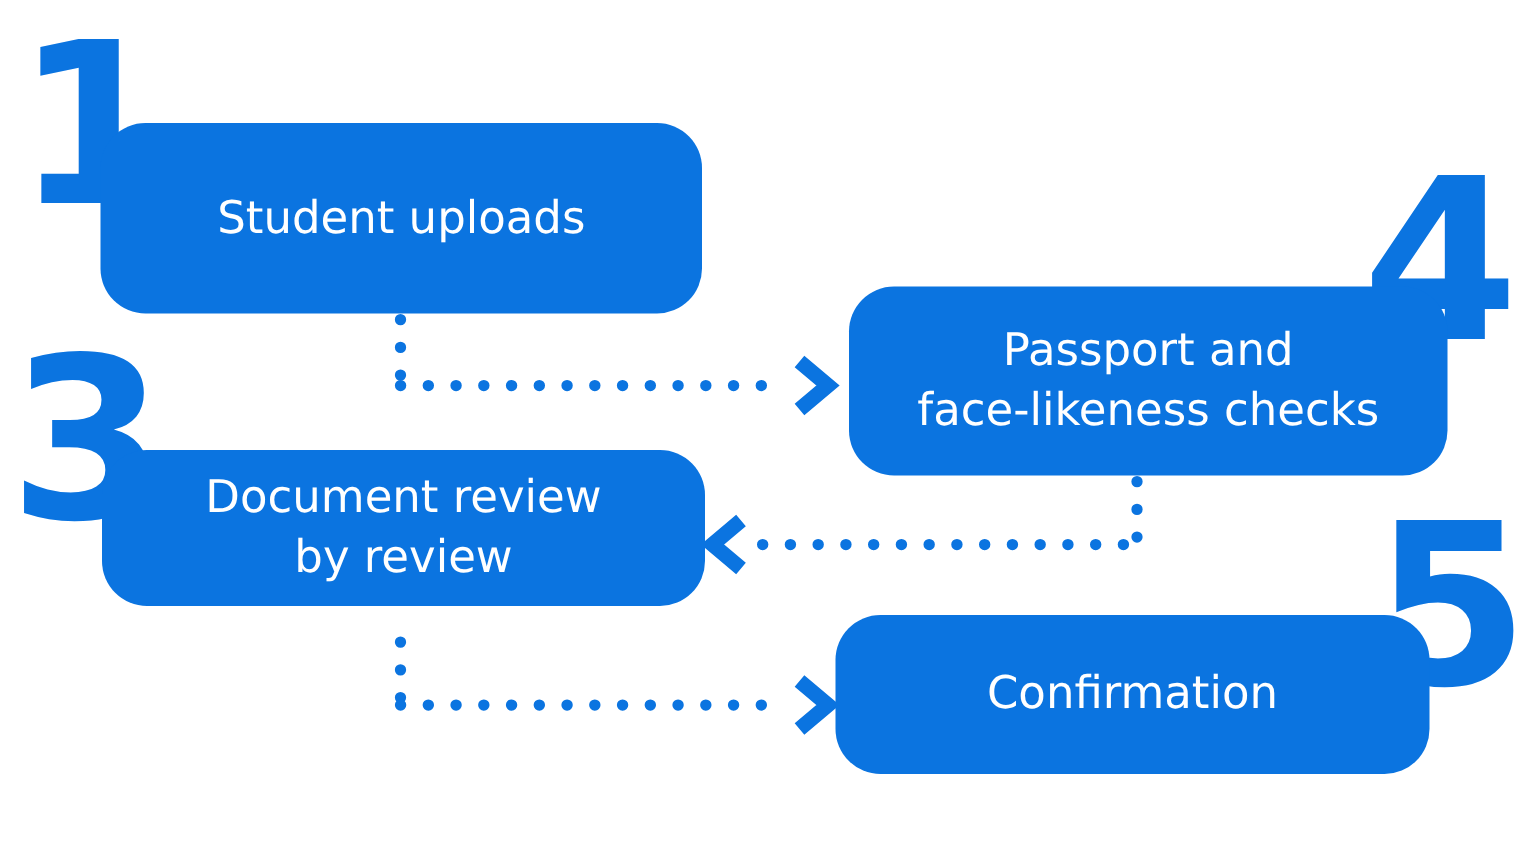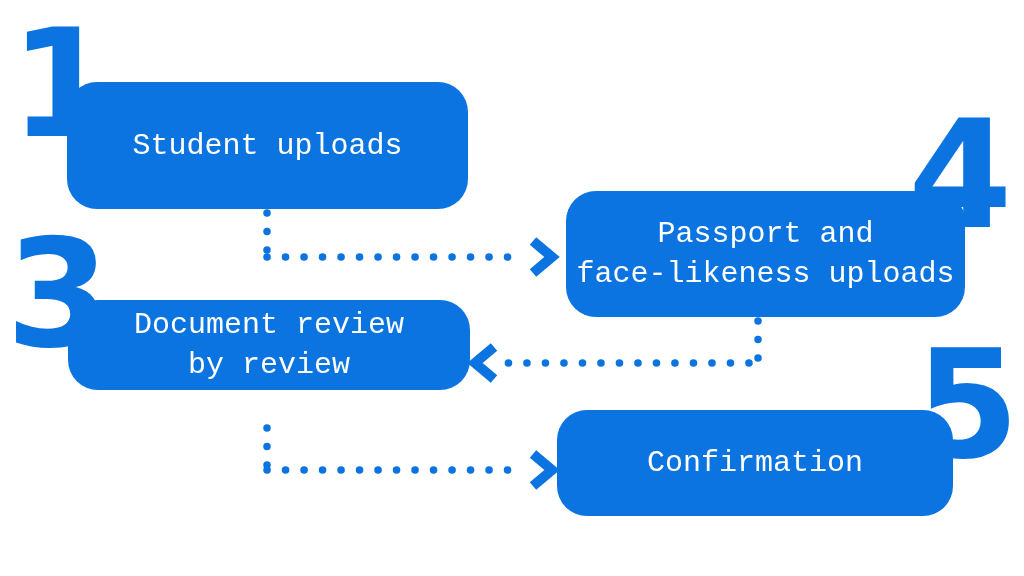--- a/index.html
+++ b/index.html
@@ -41,24 +41,23 @@
     background: var(--accent);
     color: var(--box_text);
     border-radius: 30px;
     display: flex;
     flex-direction: column;
     justify-content: center;
     align-items: center;
     text-align: center;
     font-size: 30px;
     line-height: 40px;
-    font-family: Liberation Mono, monospace;
   }
   .box-1 { left: 67px;  top: 82px;  width: 401px; height: 127px; }
-  .box-3 { left: 68px;  top: 300px; width: 402px; height: 90px; text-align: right; }
+  .box-3 { left: 68px;  top: 300px; width: 402px; height: 104px; text-align: right; }
   .box-4 { left: 566px; top: 191px; width: 399px; height: 126px; }
   .box-5 { left: 557px; top: 410px; width: 396px; height: 106px; }
   .step-box .line { display: block; }
 
   .arrows {
     position: absolute;
     left: 0; top: 0;
     z-index: 3;
     color: var(--accent);
     pointer-events: none;
@@ -92,21 +91,21 @@
     <span class="line">Student uploads</span>
   </div>
 
   <div class="step-box box-3">
     <span class="line">Document review</span>
     <span class="line">by review</span>
   </div>
 
   <div class="step-box box-4">
     <span class="line">Passport and</span>
-    <span class="line">face-likeness uploads</span>
+    <span class="line">face-likeness checks</span>
   </div>
 
   <div class="step-box box-5">
     <span class="line">Confirmation</span>
   </div>
 
   <svg class="arrows" width="1024" height="576" viewBox="0 0 1024 576">
 
     <g>
       <path class="dotted" d="M267,213 V252"></path>

